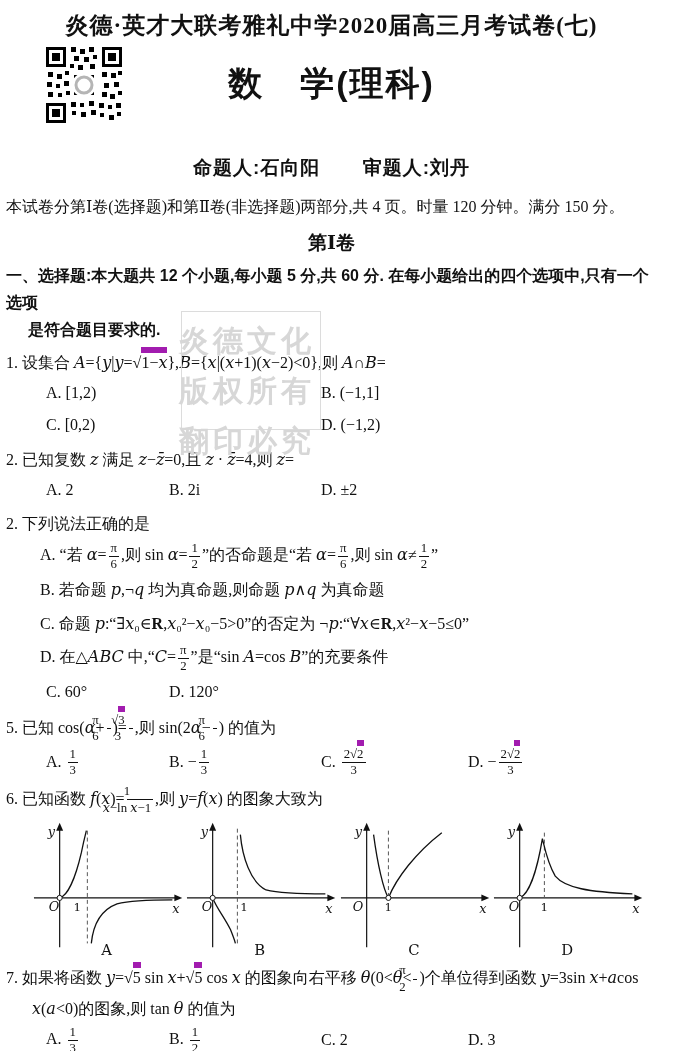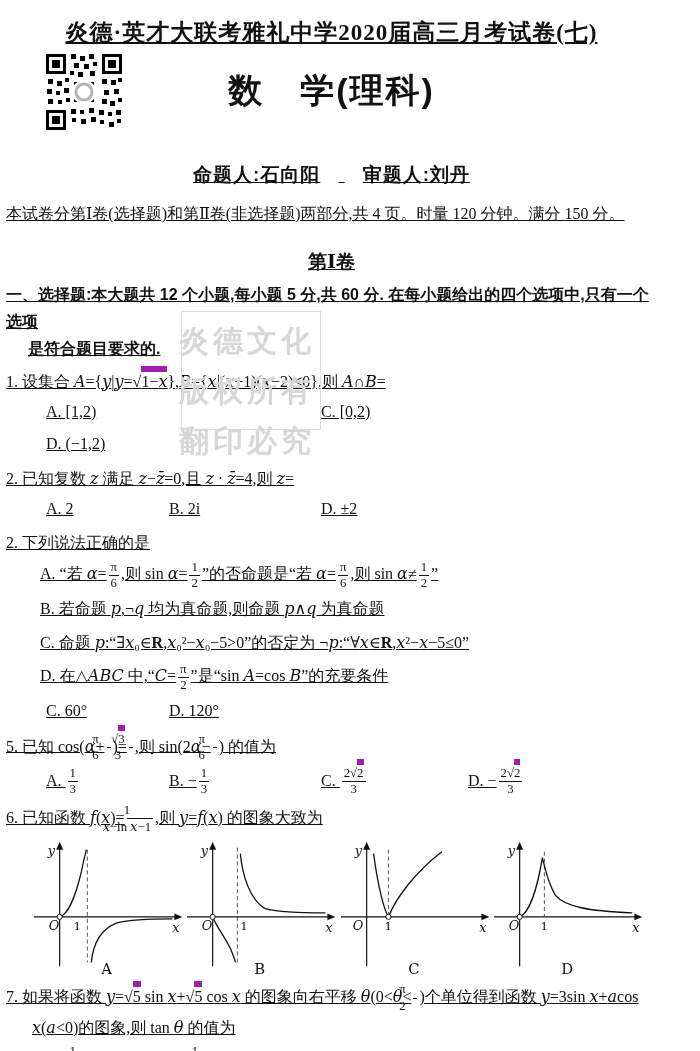--- a/index.html
+++ b/index.html
@@ -2,31 +2,31 @@
 <html><head>
 <meta charset="utf-8">
 <style>
   html,body{margin:0;padding:0;background:#fff;}
   body{
     width:700px;height:1051px;position:relative;overflow:hidden;
     color:#111;
     font-family:"Liberation Serif","DejaVu Serif",serif;
     font-size:16px;
   }
-  .page{position:relative;width:663px;height:1051px;padding:13px 6px 0 6px;box-sizing:border-box;text-decoration:underline;}
+  .page{position:relative;width:663px;height:1051px;padding:6px 6px 0 6px;box-sizing:border-box;}
   .hei{font-family:"Liberation Sans","DejaVu Sans",sans-serif;}
 
   .exam-title{font-weight:bold;font-size:23px;text-align:center;letter-spacing:1px;margin-top:4px;}
   .header-mid{position:relative;height:96px;margin-top:2px;}
   .qr{position:absolute;left:38px;top:2px;}
   .subject-title{position:absolute;left:0;right:0;top:18px;text-align:center;font-size:34px;font-weight:bold;letter-spacing:2px;}
   .authors{text-align:center;font-size:19px;font-weight:bold;margin-top:16px;letter-spacing:1px;}
   .authors span{margin:0 18px;}
   .instructions{font-size:16px;margin-top:16px;}
-  .part-title{text-align:center;font-size:19px;font-weight:bold;margin-top:24px;}
+  .part-title{text-align:center;font-size:19px;font-weight:bold;margin-top:12px;}
   .directions{font-weight:bold;font-size:16px;line-height:1.7;margin-top:6px;}
   .directions .l2{padding-left:22px;}
 
   .q{padding-left:26px;text-indent:-26px;line-height:1.7;margin:5px 0 2px;}
   .opts4{display:grid;grid-template-columns:123px 152px 147px 1fr;padding-left:40px;margin:1px 0 4px;line-height:1.9;align-items:center;}
   .opts2{display:grid;grid-template-columns:275px 1fr;padding-left:40px;margin:1px 0 4px;row-gap:2px;line-height:1.9;}
   .optline{padding-left:34px;margin:3px 0;line-height:1.9;}
 
   .frac{display:inline-block;text-align:center;vertical-align:middle;margin:0 2px;font-size:0.8em;line-height:1.2;}
   .fn{display:block;border-bottom:1px solid #111;padding:0 2px;}
@@ -134,20 +134,21 @@
   <div class="part-title">第Ⅰ卷</div>
 
   <div class="directions hei">
     <div class="l1">一、选择题:本大题共 12 个小题,每小题 5 分,共 60 分. 在每小题给出的四个选项中,只有一个选项</div>
     <div class="l2">是符合题目要求的.</div>
   </div>
 
   <div class="q">1. 设集合 <i class="v">A</i>={<i class="v">y</i>|<i class="v">y</i>=<span class="sqrt">√<span class="ol">1−<i class="v">x</i></span></span>},<i class="v">B</i>={<i class="v">x</i>|(<i class="v">x</i>+1)(<i class="v">x</i>−2)&lt;0},则 <i class="v">A</i>∩<i class="v">B</i>=</div>
   <div class="opts2">
     <span>A. [1,2)</span>
+    <span>B. (−1,1]</span>
     <span>C. [0,2)</span>
     <span>D. (−1,2)</span>
   </div>
 
   <div class="q">2. 已知复数 <i class="v">z</i> 满足 <i class="v">z</i>−<i class="v">z̄</i>=0,且 <i class="v">z</i> · <i class="v">z̄</i>=4,则 <i class="v">z</i>=</div>
   <div class="opts4">
     <span>A. 2</span>
     <span>B. 2i</span>
     <span>D. ±2</span>
   </div>

